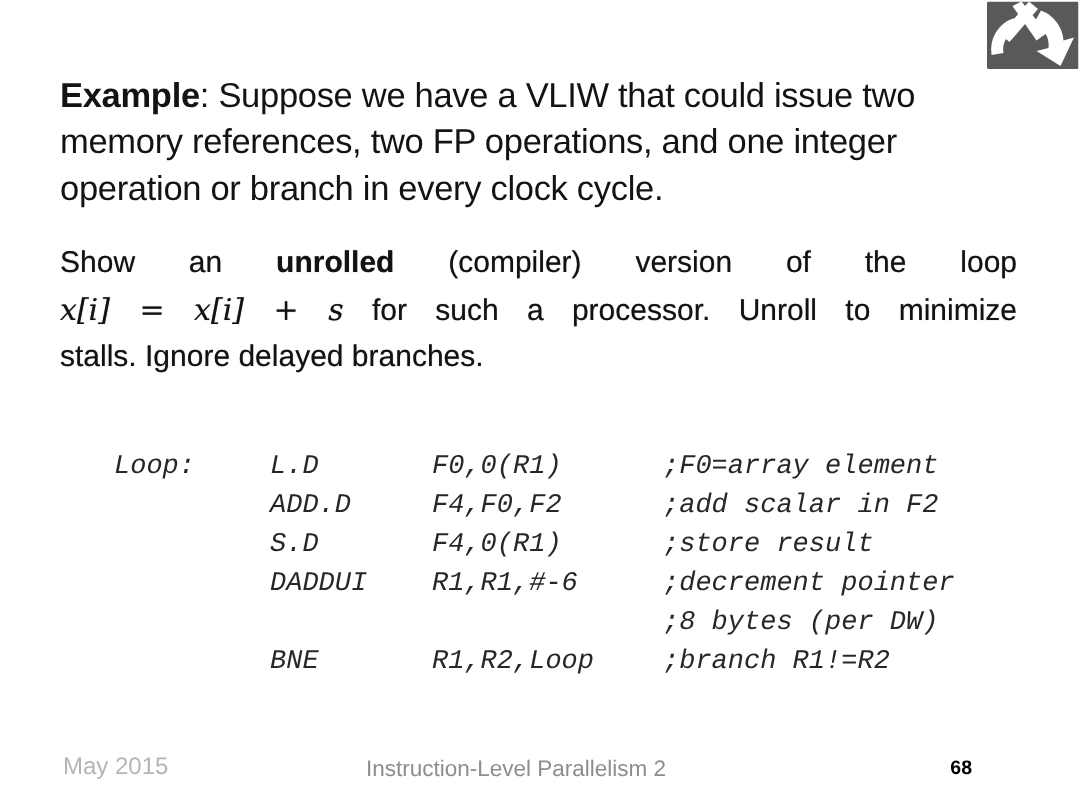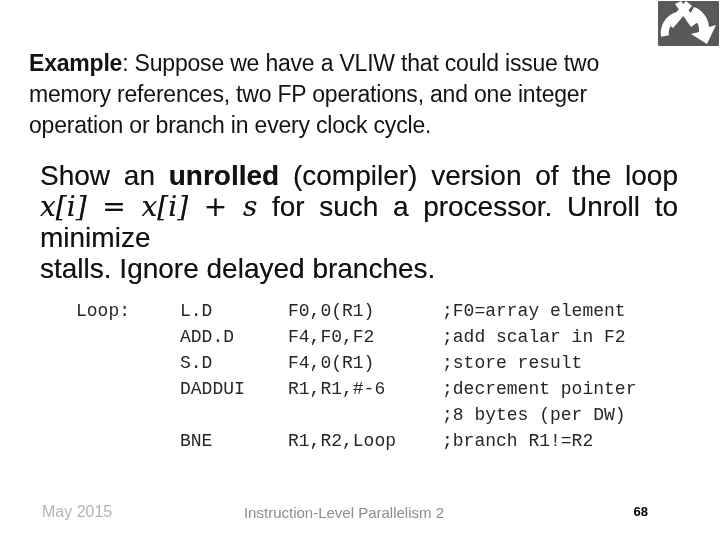--- a/index.html
+++ b/index.html
@@ -10,44 +10,44 @@
     position: relative;
     overflow: hidden;
   }
   .slide { position: absolute; inset: 0; background: #ffffff; }
 
   
   .logo { position: absolute; left: 658px; top: 1px; width: 61px; height: 45px; }
 
   
   .para1 {
-    position: absolute; left: 29px; top: 48px; width: 642px;
+    position: absolute; left: 40px; top: 48px; width: 642px;
     font-size: 23px; line-height: 31px; color: #131313;
     letter-spacing: -0.2px;
   }
   .para1 .line { white-space: nowrap; }
   .b { font-weight: bold; }
 
   
   .para2 {
     position: absolute; left: 40px; top: 160px; width: 638px;
-    font-size: 28px; line-height: 31px; color: #121212;
+    font-size: 20px; line-height: 31px; color: #121212;
     text-shadow: 0 0 0.6px rgba(0,0,0,0.55);
   }
   .jline { text-align: justify; text-align-last: justify; }
   .lline { text-align: left; }
   .math { font-family: "DejaVu Serif", serif; font-style: italic; }
 
   
   .codeblock {
     position: absolute; left: 76px; top: 298px;
     font-family: "Liberation Mono", monospace;
     font-size: 18px; line-height: 26px; color: #272727;
   }
-  .crow { display: grid; grid-template-columns: 104px 108px 154px auto; white-space: pre; }
+  .crow { display: grid; grid-template-columns: 104px 108px 154px auto; white-space: pre; font-style: italic; }
   .crow span { display: block; }
 
   
   .footer { position: absolute; left: 0; top: 500px; width: 688px; height: 28px; }
   .footer-date {
     position: absolute; left: 42px; top: 3px;
     font-size: 16px; color: #b5b5b5; font-weight: normal;
   }
   .footer-title {
     position: absolute; left: 0; right: 0; top: 4px; text-align: center;

